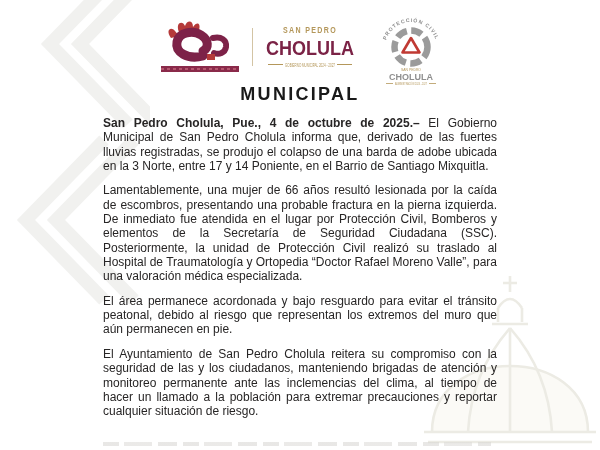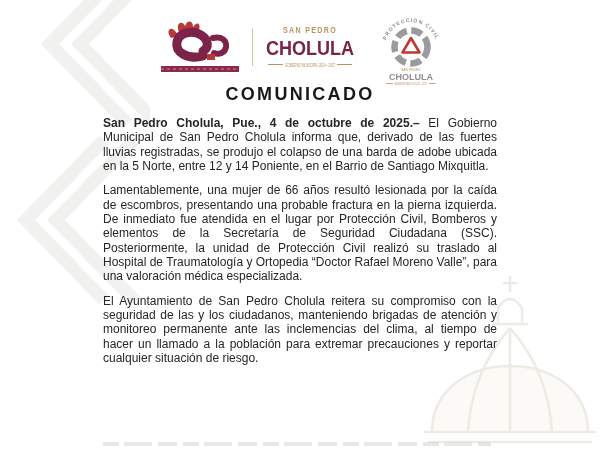--- a/index.html
+++ b/index.html
@@ -91,23 +91,24 @@
       <circle cx="33" cy="40" r="11" fill="#ffffff"></circle>
       <path d="M 33,31 L 41.5,45.5 L 24.5,45.5 Z" fill="#ffffff" stroke="#c03a33" stroke-width="2.6" stroke-linejoin="round"></path>
       <text x="33" y="63.5" text-anchor="middle" font-size="3.8" fill="#b4975a" textLength="20" lengthAdjust="spacingAndGlyphs">SAN PEDRO</text>
       <text x="33" y="72.5" text-anchor="middle" font-size="9" font-weight="bold" fill="#8f8f8f" textLength="44" lengthAdjust="spacingAndGlyphs">CHOLULA</text>
       <line x1="8" y1="76.5" x2="15" y2="76.5" stroke="#b4975a" stroke-width="0.8"></line>
       <line x1="51" y1="76.5" x2="58" y2="76.5" stroke="#b4975a" stroke-width="0.8"></line>
       <text x="33" y="78" text-anchor="middle" font-size="3.6" fill="#b4975a" textLength="32" lengthAdjust="spacingAndGlyphs">ADMINISTRACIÓN 2024 - 2027</text>
     </svg>
   </header>
 
-  <h1 class="title">COMUNICADO</h1>
+  <h1 class="title">MUNICIPAL</h1>
 
   <main class="body">
-    <p><b>San Pedro Cholula, Pue., 4 de octubre de 2025.– </b><span>El Gobierno Municipal de San Pedro Cholula informa que, derivado de las fuertes lluvias registradas, se produjo el colapso de una barda de adobe ubicada en la 5 Norte, entre 12 y 14 Poniente, en el Barrio de Santiago Mixquitla.</span></p>
+    <p><b>San Pedro Cholula, Pue., 4 de octubre de 2025.– </b><span>El Gobierno Municipal de San Pedro Cholula informa que, derivado de las fuertes lluvias registradas, se produjo el colapso de una barda de adobe ubicada en la 3 Norte, entre 17 y 14 Poniente, en el Barrio de Santiago Mixquitla.</span></p>
     <p>Lamentablemente, una mujer de 66 años resultó lesionada por la caída de escombros, presentando una probable fractura en la pierna izquierda. De inmediato fue atendida en el lugar por Protección Civil, Bomberos y elementos de la Secretaría de Seguridad Ciudadana (SSC). Posteriormente, la unidad de Protección Civil realizó su traslado al Hospital de Traumatología y Ortopedia “Doctor Rafael Moreno Valle”, para una valoración médica especializada.</p>
+    <p>El área permanece acordonada y bajo resguardo para evitar el tránsito peatonal, debido al riesgo que representan los extremos del muro que aún permanecen en pie.</p>
     <p>El Ayuntamiento de San Pedro Cholula reitera su compromiso con la seguridad de las y los ciudadanos, manteniendo brigadas de atención y monitoreo permanente ante las inclemencias del clima, al tiempo de hacer un llamado a la población para extremar precauciones y reportar cualquier situación de riesgo.</p>
   </main>
 
   <div class="clipped-line"></div>
 
 </div>
 
 </body></html>

